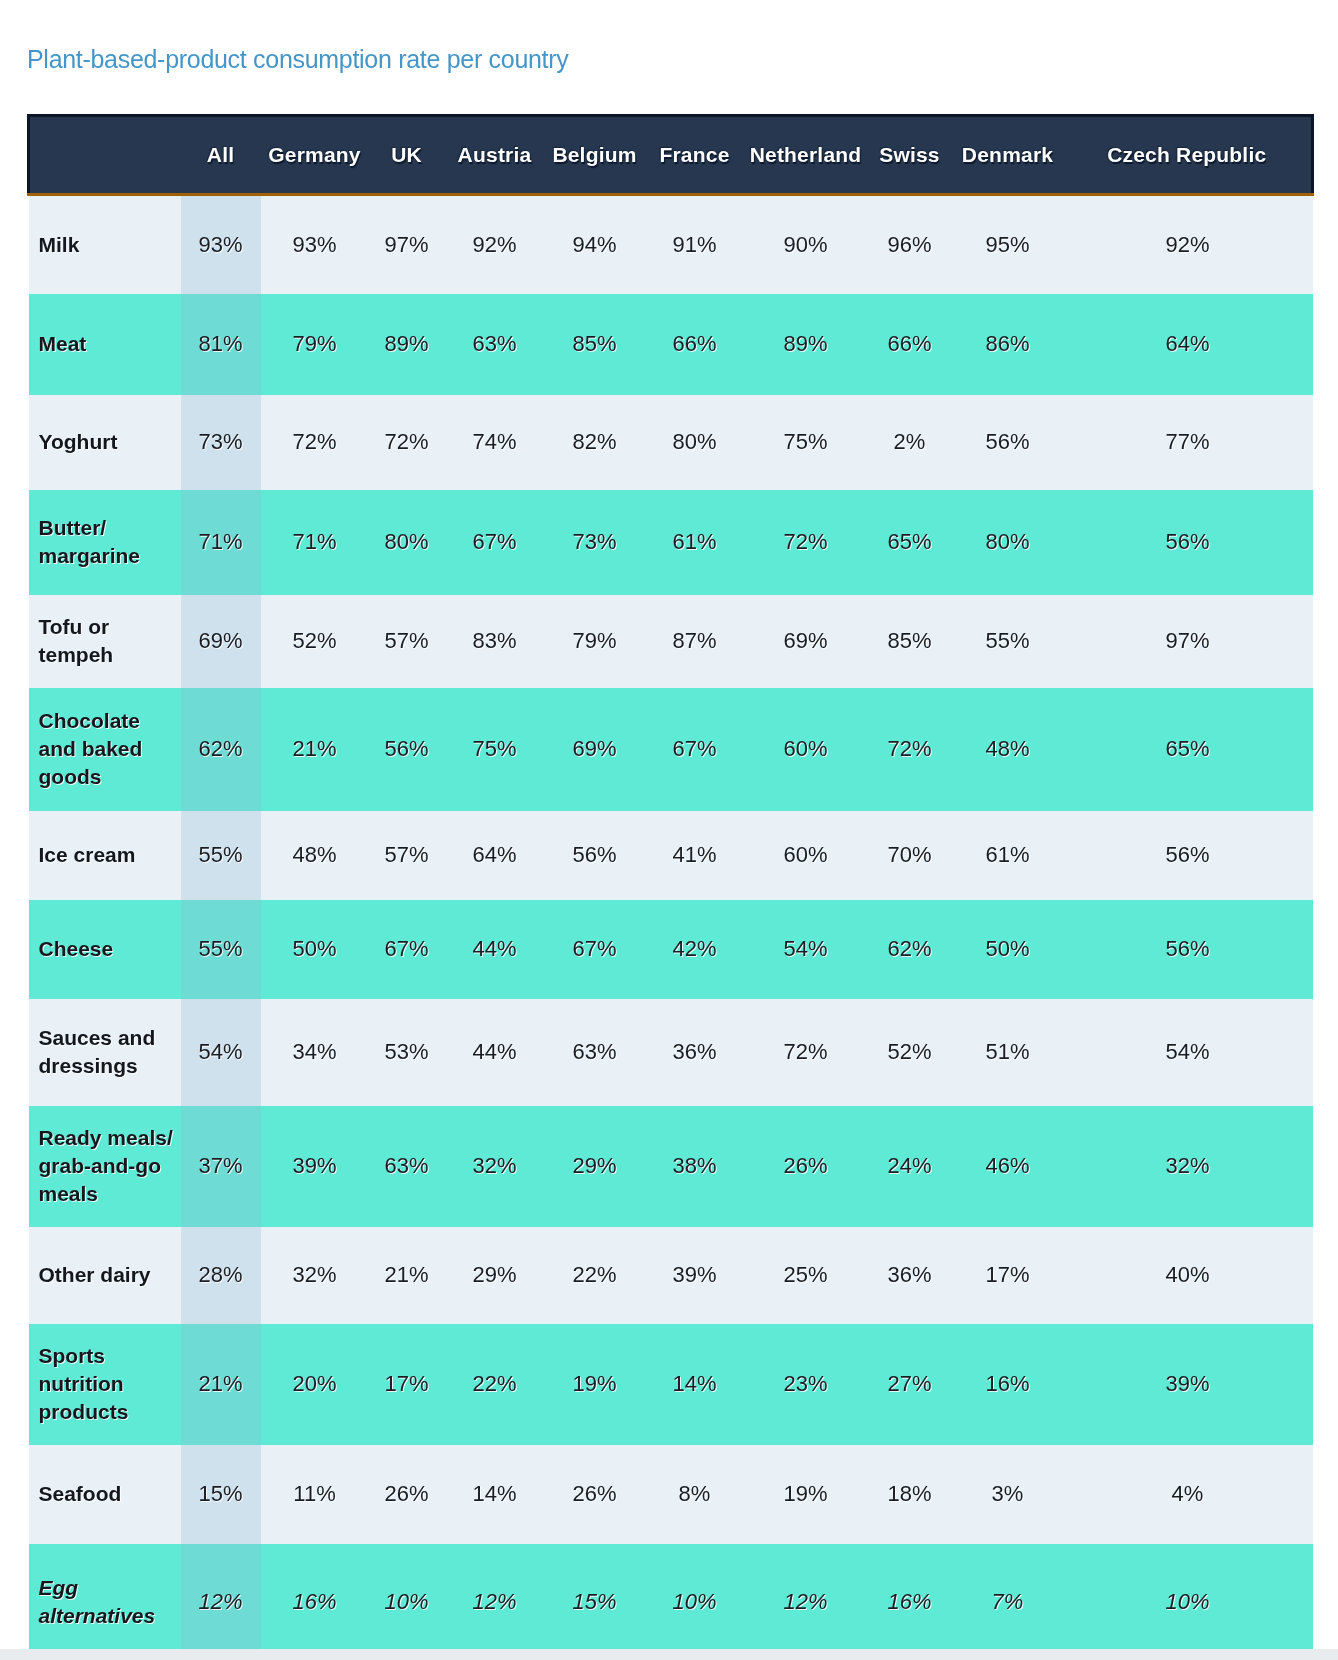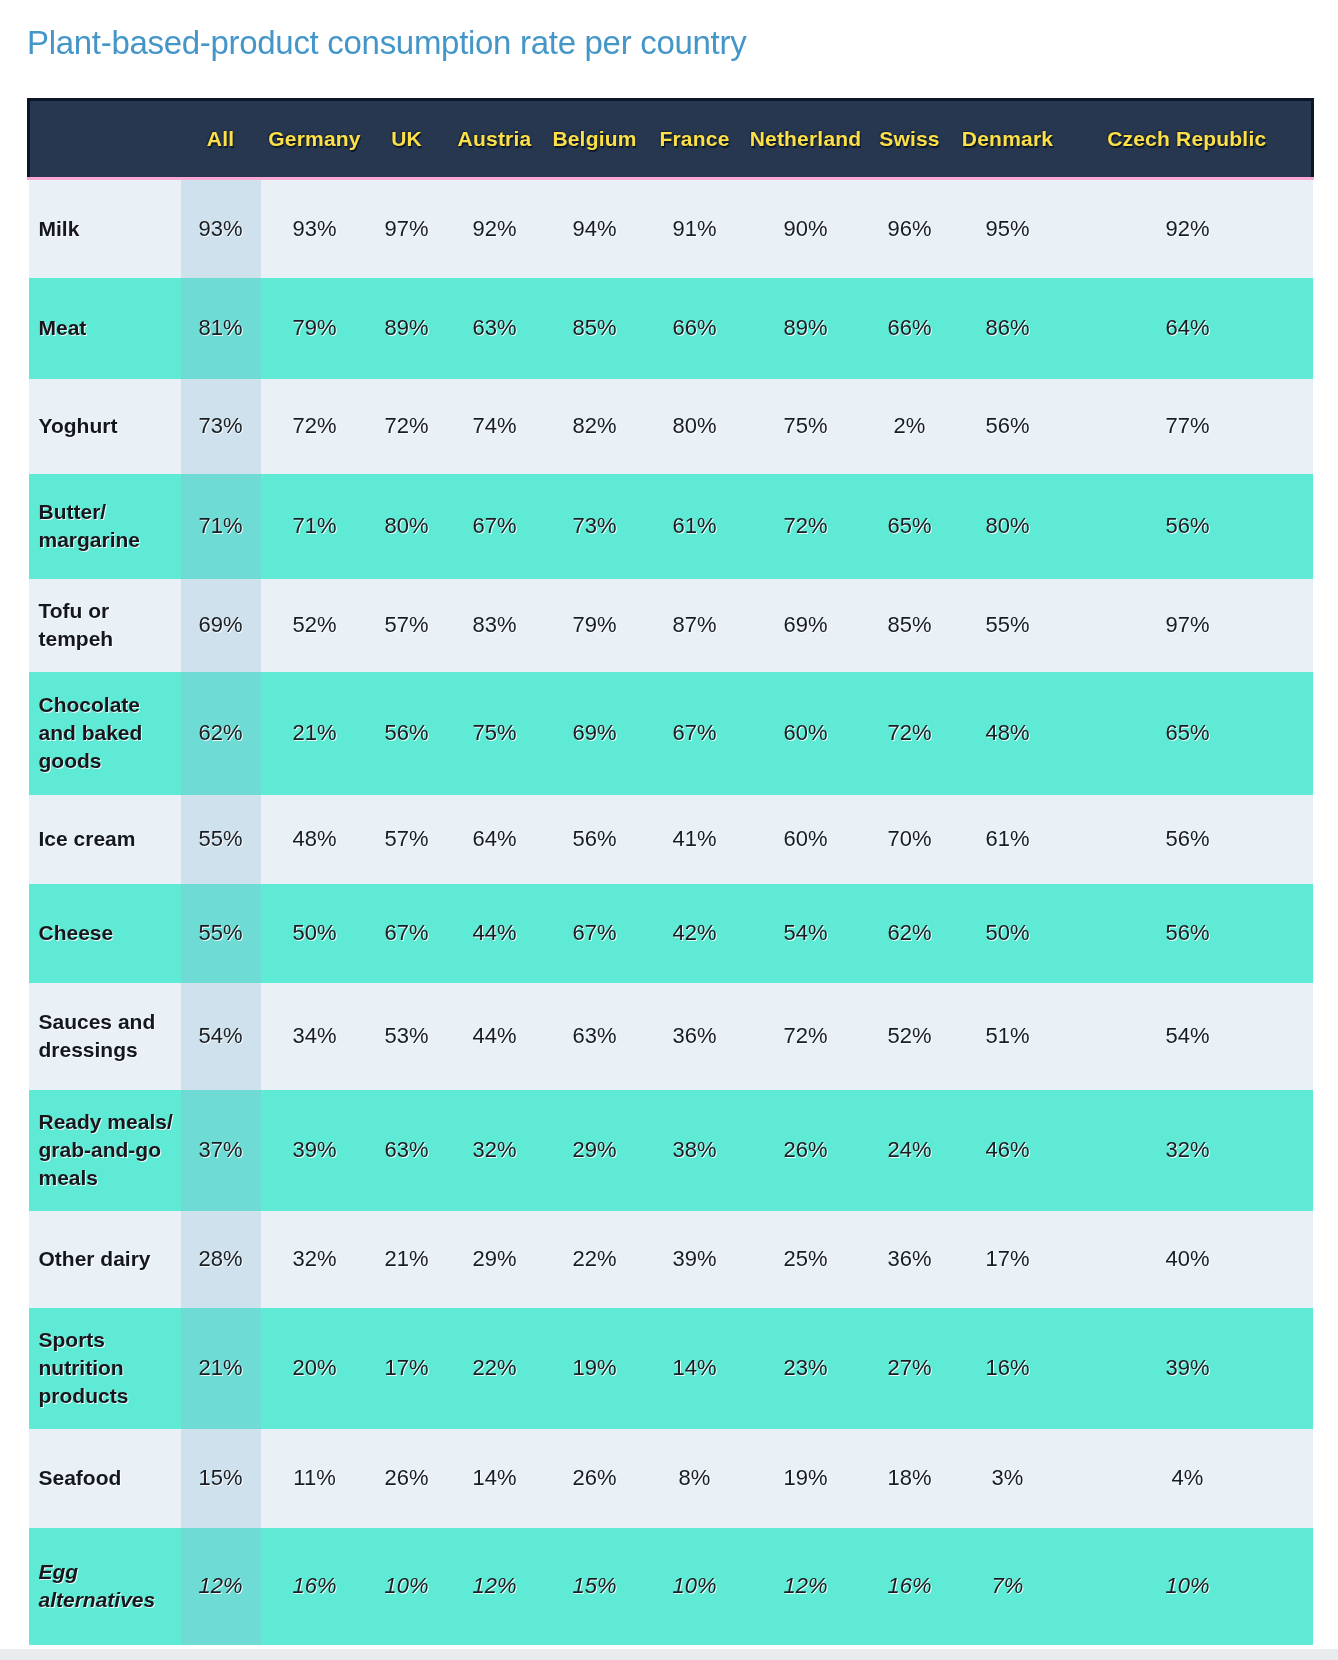--- a/index.html
+++ b/index.html
@@ -3,43 +3,43 @@
 <meta charset="utf-8">
 <style>
   html,body{margin:0;padding:0;background:#ffffff;}
   body{
     width:1338px;height:1660px;position:relative;overflow:hidden;
     font-family:"Liberation Sans", sans-serif;
     -webkit-font-smoothing:antialiased;
   }
   .wrap{padding:24px 27px 0 27px;}
   h1.title{
-    margin:0 0 36px 0;
-    font-size:33px;line-height:38px;font-weight:400;
+    margin:16px 0 36px 0;
+    font-size:25px;line-height:38px;font-weight:400;
     letter-spacing:-0.3px;color:#4496c8;
   }
   table.consumption{
     width:1284px;border-collapse:collapse;table-layout:fixed;
   }
   col.c-label{width:152px;}
   col.c-all{width:80px;}
   col.c-germany{width:108px;}
   col.c-uk{width:76px;}
   col.c-austria{width:100px;}
   col.c-belgium{width:100px;}
   col.c-france{width:100px;}
   col.c-netherland{width:122px;}
   col.c-swiss{width:86px;}
   col.c-denmark{width:110px;}
   col.c-czech{width:250px;}
   thead tr{height:79px;}
   thead th{
     background:#26374f;
-    border-top:3px solid #0b1628;border-bottom:3px solid #f9a8d4;
-    color:#fde047;font-weight:700;font-size:21px;letter-spacing:0.2px;
+    border-top:3px solid #0b1628;border-bottom:3px solid #a16207;
+    color:#ffffff;font-weight:700;font-size:21px;letter-spacing:0.2px;
     text-align:center;vertical-align:middle;padding:0;
     text-shadow:1px 2px 1px rgba(9,20,38,0.9), -1px -1px 1px rgba(9,20,38,0.55);
   }
   thead th:first-child{border-left:3px solid #0b1628;}
   thead th:last-child{border-right:3px solid #0b1628;}
   tbody tr.stripe{background:#e9f1f7;}
   tbody tr.plain{background:#5eead4;}
   tbody td{
     text-align:center;vertical-align:middle;padding:0;
     font-size:22px;font-weight:400;color:#181d24;

